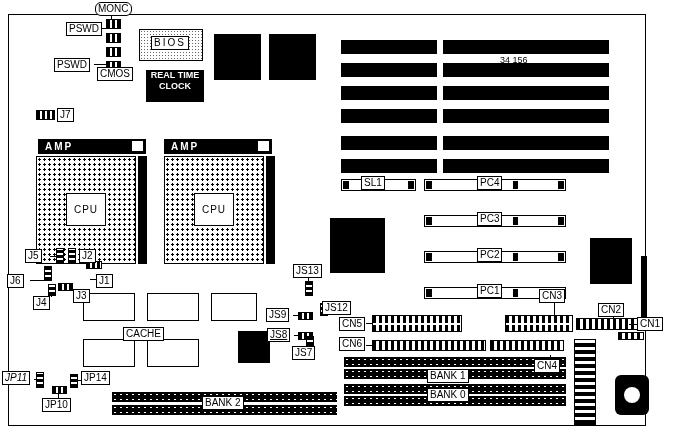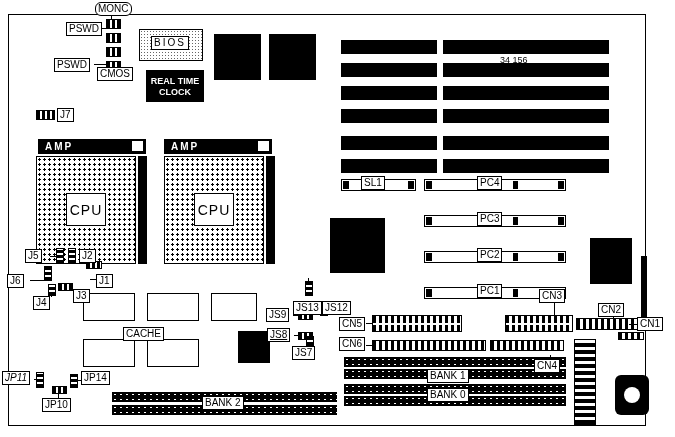--- a/index.html
+++ b/index.html
@@ -9,33 +9,33 @@
   .label { position:absolute; background:#fff; border:1px solid #000; font-size:10px; line-height:12px; padding:0 2px; white-space:nowrap; z-index:20; }
   .line { position:absolute; background:#000; z-index:15; }
   .chip { position:absolute; background:#000; }
   .cache-chip { position:absolute; background:#fff; border:1px solid #000; }
   .isa { position:absolute; background:#000; }
   .notch { position:absolute; left:96px; top:0; width:6px; height:100%; background:#fff; }
   .pci { position:absolute; background:#fff; border:1px solid #000; }
   .cap { position:absolute; top:1px; bottom:1px; background:#000; }
   .pga { position:absolute; border:1px solid #000; background-color:#fff;
          background-image:radial-gradient(#000 1px, transparent 1.4px); background-size:5px 5px; }
-  .cpu-box { position:absolute; background:#fff; border:1px solid #000; display:flex; align-items:center; justify-content:center; font-size:14px; letter-spacing:1px; z-index:6; }
+  .cpu-box { position:absolute; background:#fff; border:1px solid #000; display:flex; align-items:center; justify-content:center; font-size:10px; letter-spacing:1px; z-index:6; }
   .ampbar { position:absolute; background:#000; color:#fff; font-size:10px; font-weight:bold; letter-spacing:2px; line-height:15px; padding-left:7px; z-index:5; }
   .ampbar .sq { position:absolute; right:3px; top:2px; width:11px; height:10px; background:#fff; }
   .vreg { position:absolute; background:#000; }
   .jh { position:absolute; border:1px solid #000; background:repeating-linear-gradient(90deg,#000 0 3px,#fff 3px 5px); }
   .jv { position:absolute; border:1px solid #000; background:repeating-linear-gradient(0deg,#000 0 3px,#fff 3px 5px); }
   .pinhdr { position:absolute; border:1px solid #000; background:repeating-linear-gradient(90deg,#000 0 3px,#fff 3px 6px); }
   .pinhdr .mid { position:absolute; left:0; right:0; top:50%; height:2px; margin-top:-1px; background:#fff; }
   .stripev { position:absolute; border:1px solid #000; background:repeating-linear-gradient(90deg,#000 0 3px,#fff 3px 6px); }
   .stripeh { position:absolute; border:1px solid #000; background:repeating-linear-gradient(0deg,#000 0 4px,#fff 4px 7px); }
   .simm { position:absolute; background-color:#000;
           background-image:radial-gradient(#fff 1px, transparent 1.3px); background-size:6px 5px; }
-  .rtc { position:absolute; background:#000; color:#fff; font-weight:bold; font-size:9px; text-align:center; display:flex; flex-direction:column; justify-content:center; gap:1px; z-index:5; }
+  .rtc { position:absolute; background:#000; color:#fff; font-weight:bold; font-size:9px; text-align:center; display:flex; flex-direction:column; gap:1px; z-index:5; }
   .bios-socket { position:absolute; border:1px solid #000;
           background-image:radial-gradient(#666 0.7px, transparent 1px); background-size:3px 3px; }
   .kb { position:absolute; background:#000; border-radius:6px; }
   .kb .hole { position:absolute; left:50%; top:50%; width:16px; height:16px; margin:-8px 0 0 -8px; background:#fff; border-radius:50%; }
   .pn { position:absolute; font-size:9px; z-index:6; }
 </style>
 </head>
 <body>
 
 <div class="stage">
@@ -202,21 +202,21 @@
   <div class="label" style="left:25px;top:249px;">J5</div>
   <div class="label" style="left:79px;top:249px;">J2</div>
   <div class="label" style="left:7px;top:274px;">J6</div>
   <div class="label" style="left:96px;top:274px;">J1</div>
   <div class="label" style="left:33px;top:296px;">J4</div>
   <div class="label" style="left:73px;top:289px;">J3</div>
   <div class="label" style="left:123px;top:327px;">CACHE</div>
   <div class="label" style="left:2px;top:371px;font-style:italic;">JP11</div>
   <div class="label" style="left:81px;top:371px;">JP14</div>
   <div class="label" style="left:42px;top:398px;">JP10</div>
-  <div class="label" style="left:293px;top:264px;margin-top:37px;">JS13</div>
+  <div class="label" style="left:293px;top:264px;">JS13</div>
   <div class="label" style="left:322px;top:301px;">JS12</div>
   <div class="label" style="left:266px;top:308px;">JS9</div>
   <div class="label" style="left:267px;top:328px;text-decoration:underline;">JS8</div>
   <div class="label" style="left:292px;top:346px;">JS7</div>
   <div class="label" style="left:339px;top:317px;">CN5</div>
   <div class="label" style="left:339px;top:337px;">CN6</div>
   <div class="label" style="left:361px;top:176px;">SL1</div>
   <div class="label" style="left:477px;top:176px;">PC4</div>
   <div class="label" style="left:477px;top:212px;">PC3</div>
   <div class="label" style="left:477px;top:248px;">PC2</div>

